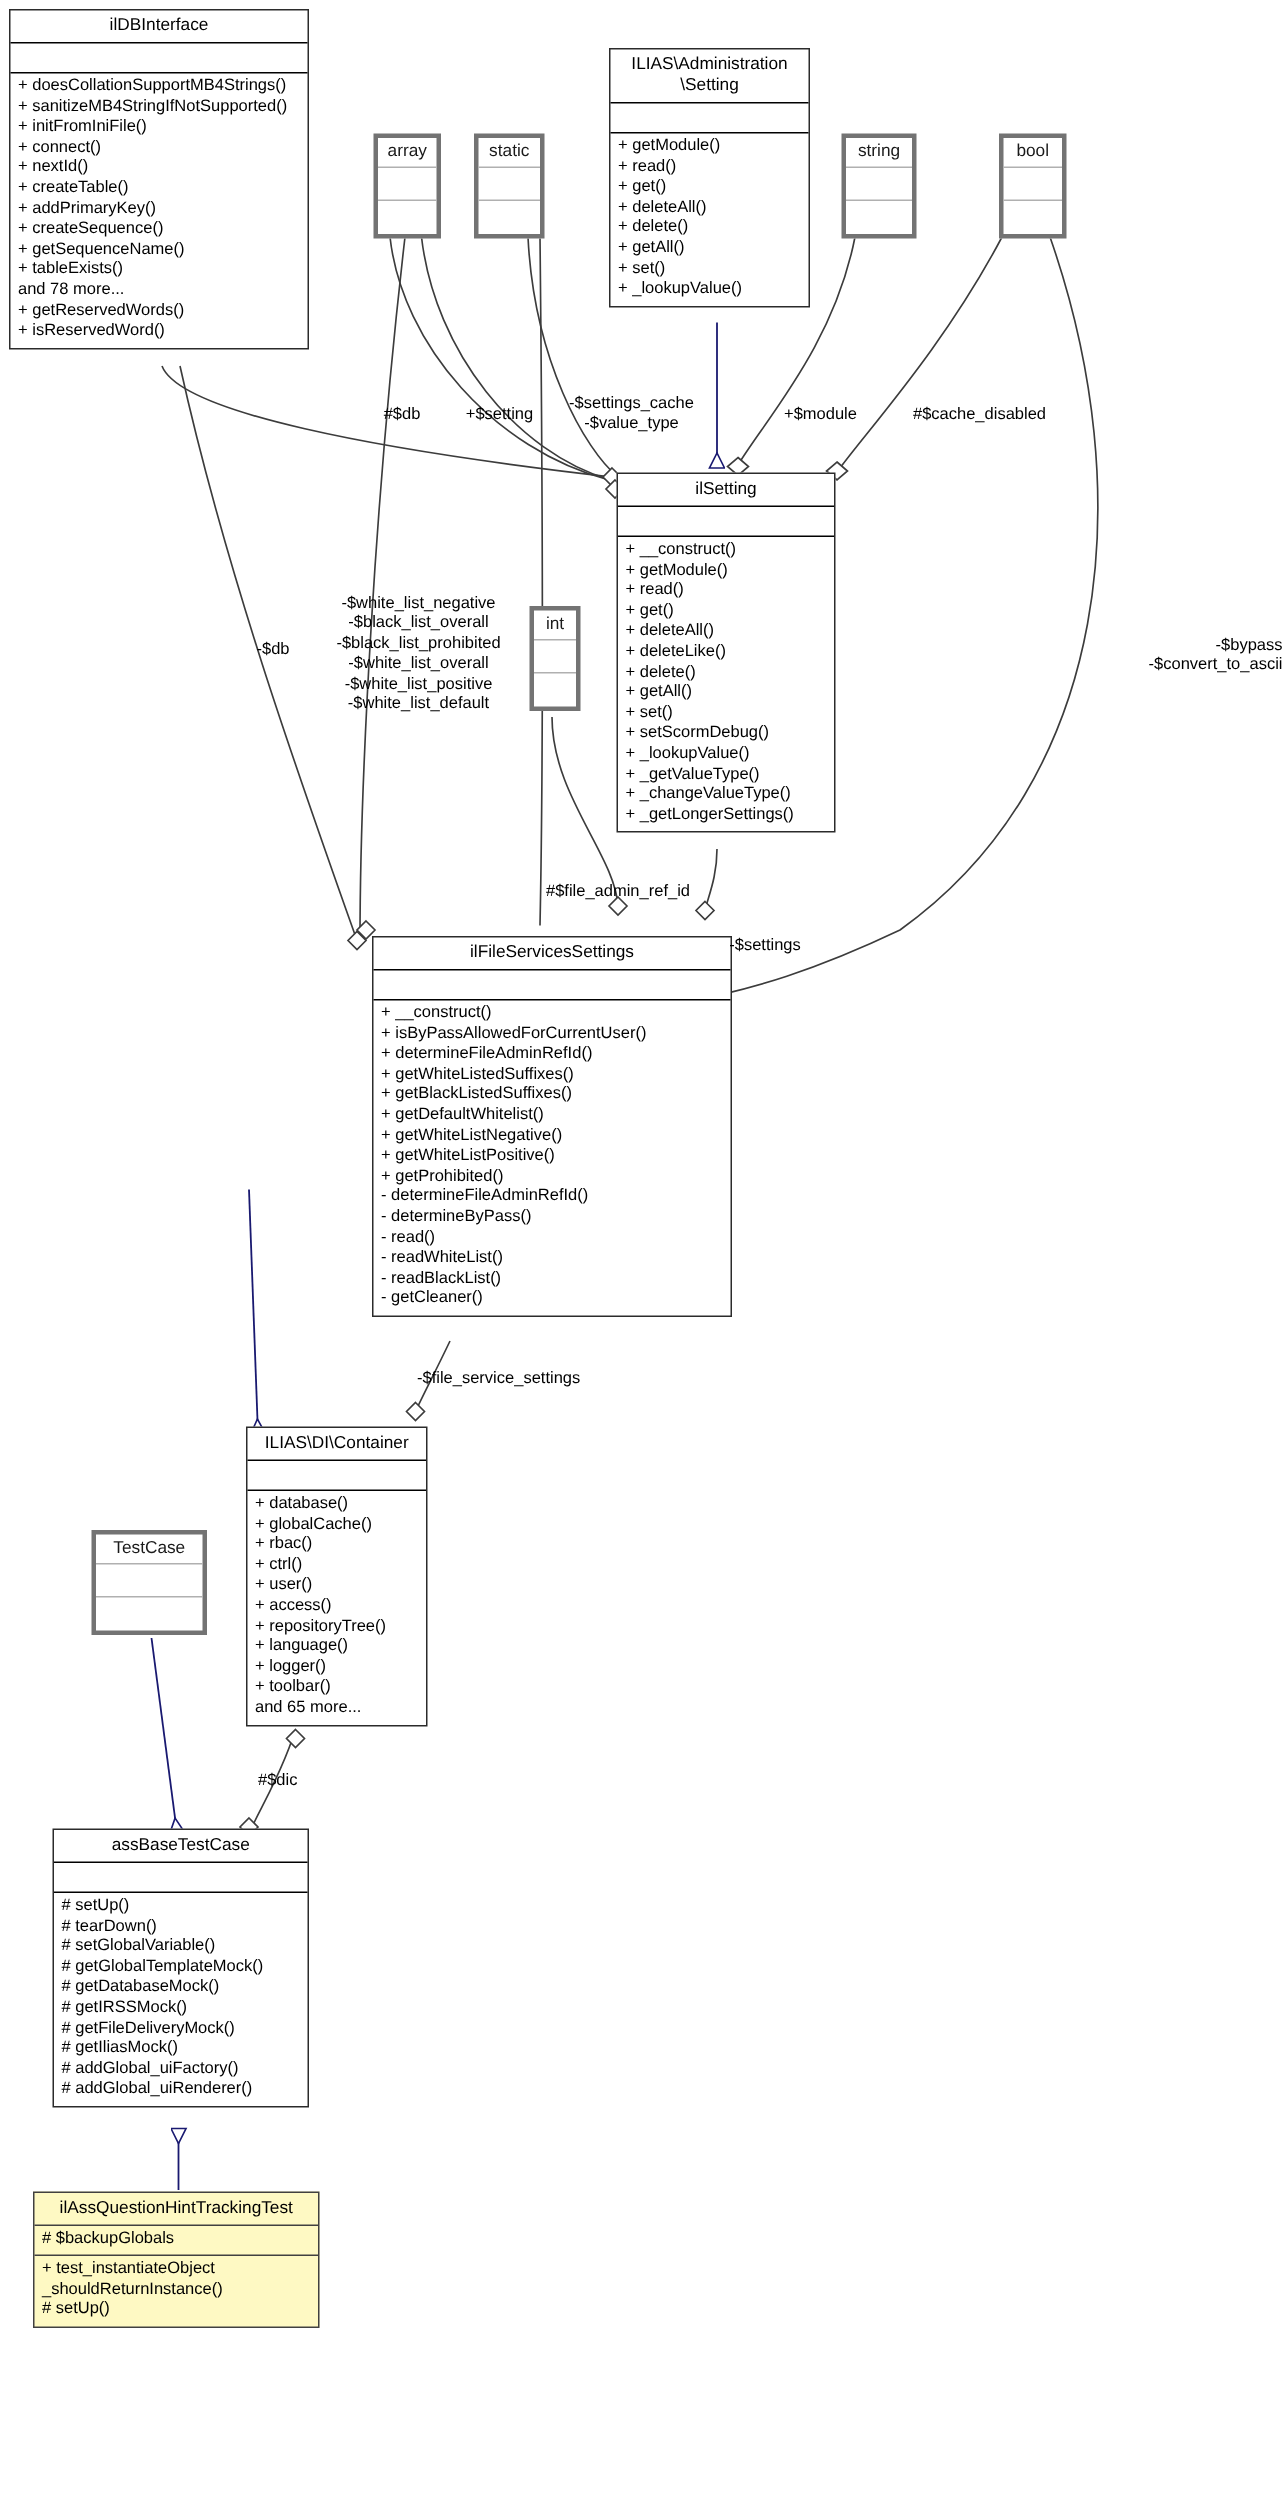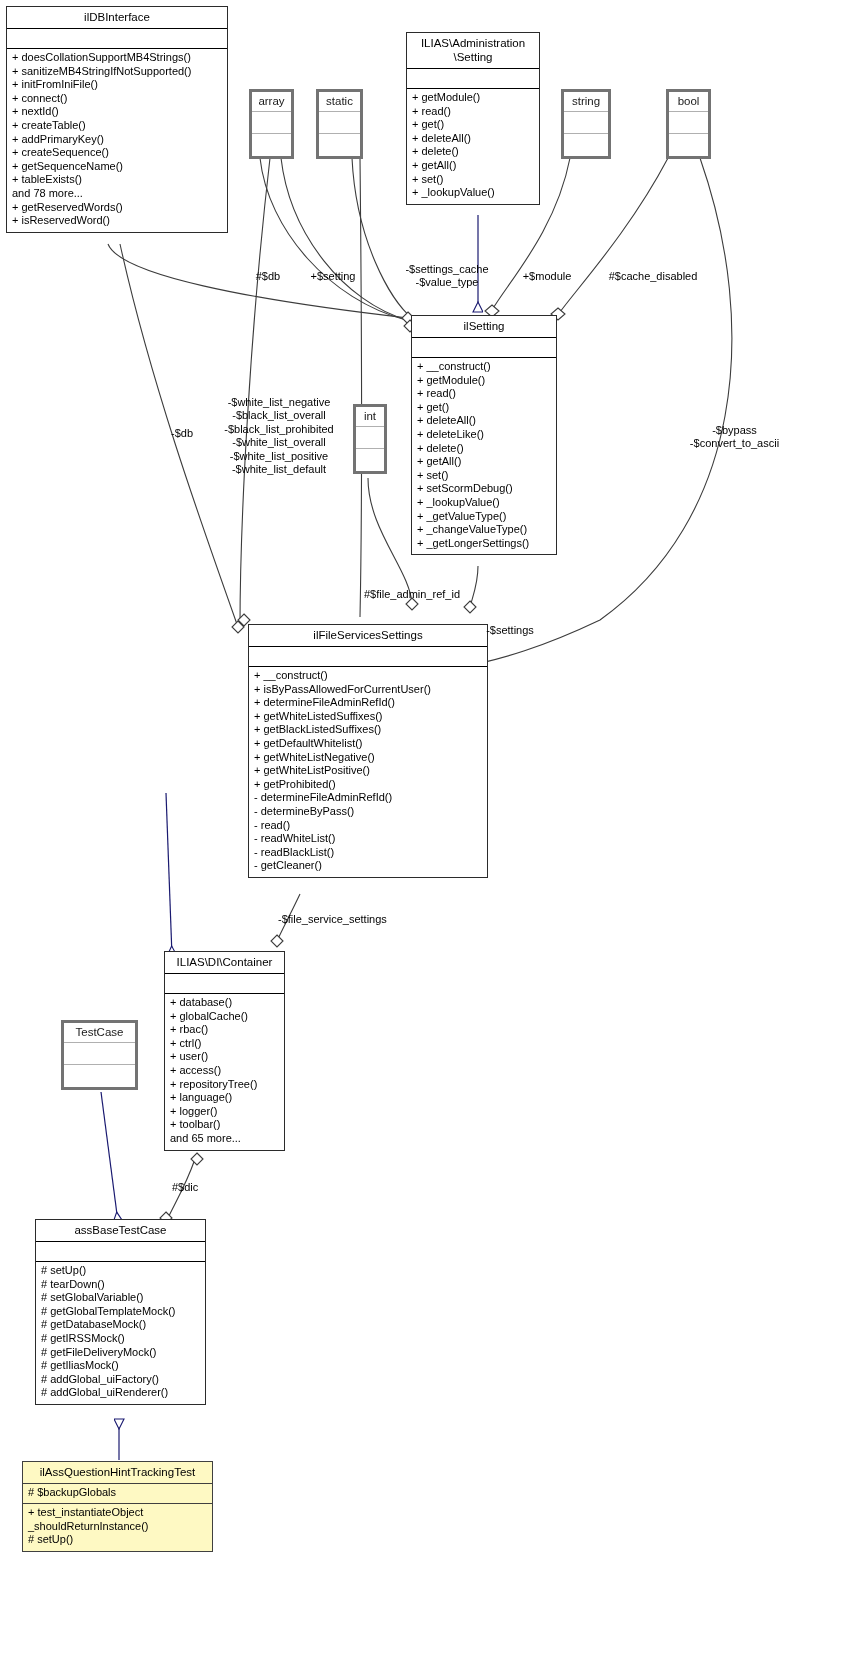--- a/index.html
+++ b/index.html
@@ -138,21 +138,21 @@
       <polygon points="470,601 476,607 470,613 464,607"></polygon>
       <polygon points="238,621 244,627 238,633 232,627"></polygon>
       <polygon points="244,614 250,620 244,626 238,620"></polygon>
       <polygon points="470,660 476,666 470,672 464,666"></polygon>
       <polygon points="277,935 283,941 277,947 271,941"></polygon>
       <polygon points="197,1153 203,1159 197,1165 191,1159"></polygon>
       <polygon points="166,1212 172,1218 166,1224 160,1218"></polygon>
     </g>
   </svg>
 
-  <div class="node thick" style="left:6px; top:6px; width:222px;">
+  <div class="node thick" style="left:6px; top:6px; width:200px;">
     <div class="ttl">ilDBInterface</div>
     <div class="sep"></div>
     <div class="attrs"></div>
     <div class="sep"></div>
     <div class="ops">
       <div class="row">+ doesCollationSupportMB4Strings()</div>
       <div class="row">+ sanitizeMB4StringIfNotSupported()</div>
       <div class="row">+ initFromIniFile()</div>
       <div class="row">+ connect()</div>
       <div class="row">+ nextId()</div>
@@ -331,37 +331,37 @@
       <div class="row wrap">+ test_instantiateObject
 _shouldReturnInstance()</div>
       <div class="row"># setUp()</div>
     </div>
   </div>
 
   <div class="elabel" style="left:245px; top:270px; width:46px;">#$db</div>
 
   <div class="elabel" style="left:300px; top:270px; width:66px;">+$setting</div>
 
-  <div class="elabel" style="left:391px; top:263px; width:112px; white-space:pre-line;">-$settings_cache
+  <div class="elabel" style="left:365px; top:263px; width:112px; white-space:pre-line;">-$settings_cache
 -$value_type</div>
 
   <div class="elabel" style="left:513px; top:270px; width:68px;">+$module</div>
 
   <div class="elabel" style="left:598px; top:270px; width:110px;">#$cache_disabled</div>
 
   <div class="elabel" style="left:158px; top:427px; width:48px;">-$db</div>
 
   <div class="elabel" style="left:218px; top:396px; width:122px; white-space:pre-line;">-$white_list_negative
 -$black_list_overall
 -$black_list_prohibited
 -$white_list_overall
 -$white_list_positive
 -$white_list_default</div>
 
-  <div class="elabel" style="left:652px; top:424px; width:165px; text-align:center; white-space:pre-line;">-$bypass
+  <div class="elabel" style="left:690px; top:424px; width:165px; text-align:right; white-space:pre-line;">-$bypass
 -$convert_to_ascii</div>
 
   <div class="elabel" style="left:350px; top:588px; width:124px;">#$file_admin_ref_id</div>
 
   <div class="elabel" style="left:477px; top:588px; width:66px;margin-top:36px;">-$settings</div>
 
   <div class="elabel" style="left:278px; top:913px; width:150px; text-align:left;">-$file_service_settings</div>
 
   <div class="elabel" style="left:172px; top:1181px; width:42px; text-align:left;">#$dic</div>
 

